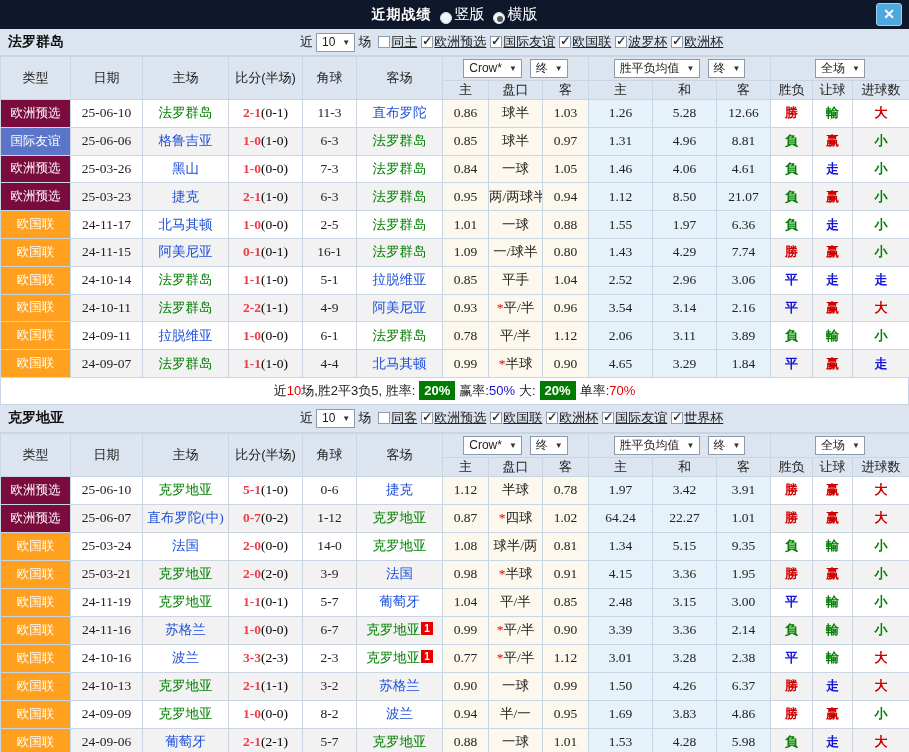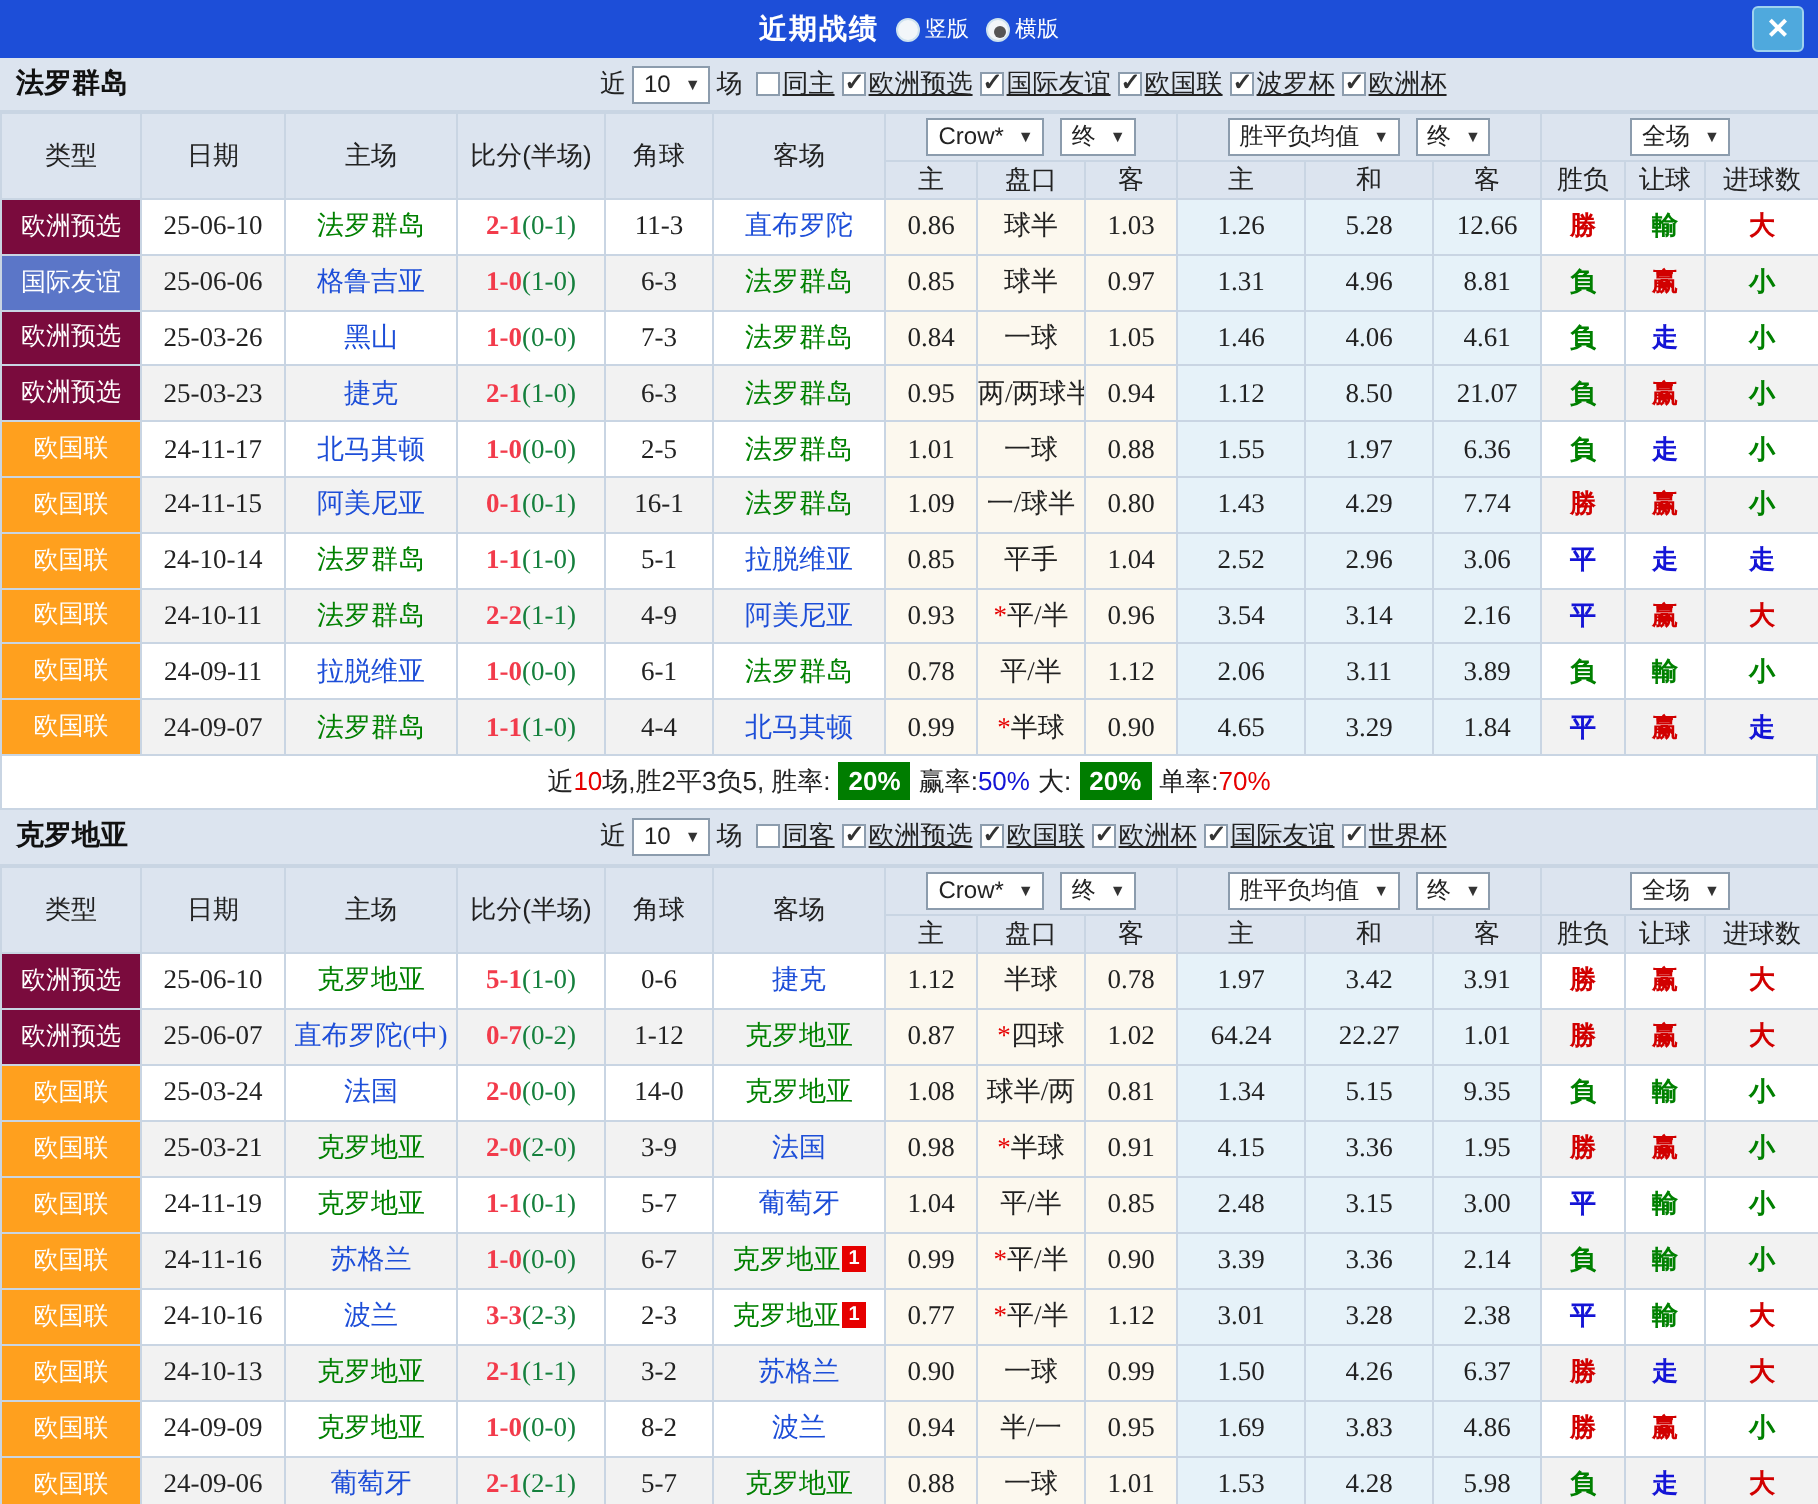--- a/index.html
+++ b/index.html
@@ -6,30 +6,30 @@
   body {
     width: 909px;
     background: #fff;
     font-family: "Liberation Sans", sans-serif;
     font-size: 13px;
     color: #222;
   }
   
   .titlebar {
     height: 29px;
-    background: #1d4ed8;
+    background: #0f172a;
     position: relative;
     display: flex;
     align-items: center;
     justify-content: center;
     color: #fff;
     gap: 8px;
   }
   .titlebar .title { font-weight: bold; font-size: 14px; letter-spacing: 1px; }
-  .radio-item { display: inline-flex; align-items: center; gap: 3px; cursor: pointer; font-size: 11px; }
+  .radio-item { display: inline-flex; align-items: flex-end; gap: 3px; cursor: pointer; font-size: 15px; }
   .radio {
     width: 12px; height: 12px; border-radius: 50%;
     background: #f2f6f9; border: 1px solid #cfe3ef;
     display: inline-block; position: relative;
   }
   .radio.checked::after {
     content: ""; position: absolute; left: 3px; top: 3px;
     width: 6px; height: 6px; border-radius: 50%; background: #555;
   }
   .close-btn {
@@ -83,21 +83,21 @@
   td.c-league {
     color: #fff; font-family: "Liberation Sans", sans-serif; font-size: 12.5px;
   }
   tbody tr.alt td.c-league { background: inherit; }
   td.c-odds  { background: #FCF8EE !important; }
   td.c-avg   { background: #E6F2F9 !important; }
   td.c-res   { font-family: "Liberation Sans", sans-serif; font-size: 13px; font-weight: bold; }
   .tg { color: #008000; }
   .tb { color: #1d4ed8; }
   .sc { color: #F23B4B; font-weight: bold; }
-  .hf { color: #15803d; }
+  .hf { color: #000000; }
   .star { color: #E60000; }
   .bdg {
     display: inline-block; background: #E60000; color: #fff;
     font-family: "Liberation Sans", sans-serif; font-size: 10px; font-weight: bold;
     line-height: 13px; padding: 0 3px; margin-left: 1px; vertical-align: 2px;
   }
   
   .summary {
     height: 27px;
     border: 1px solid #C9D5E3; border-top: none;

